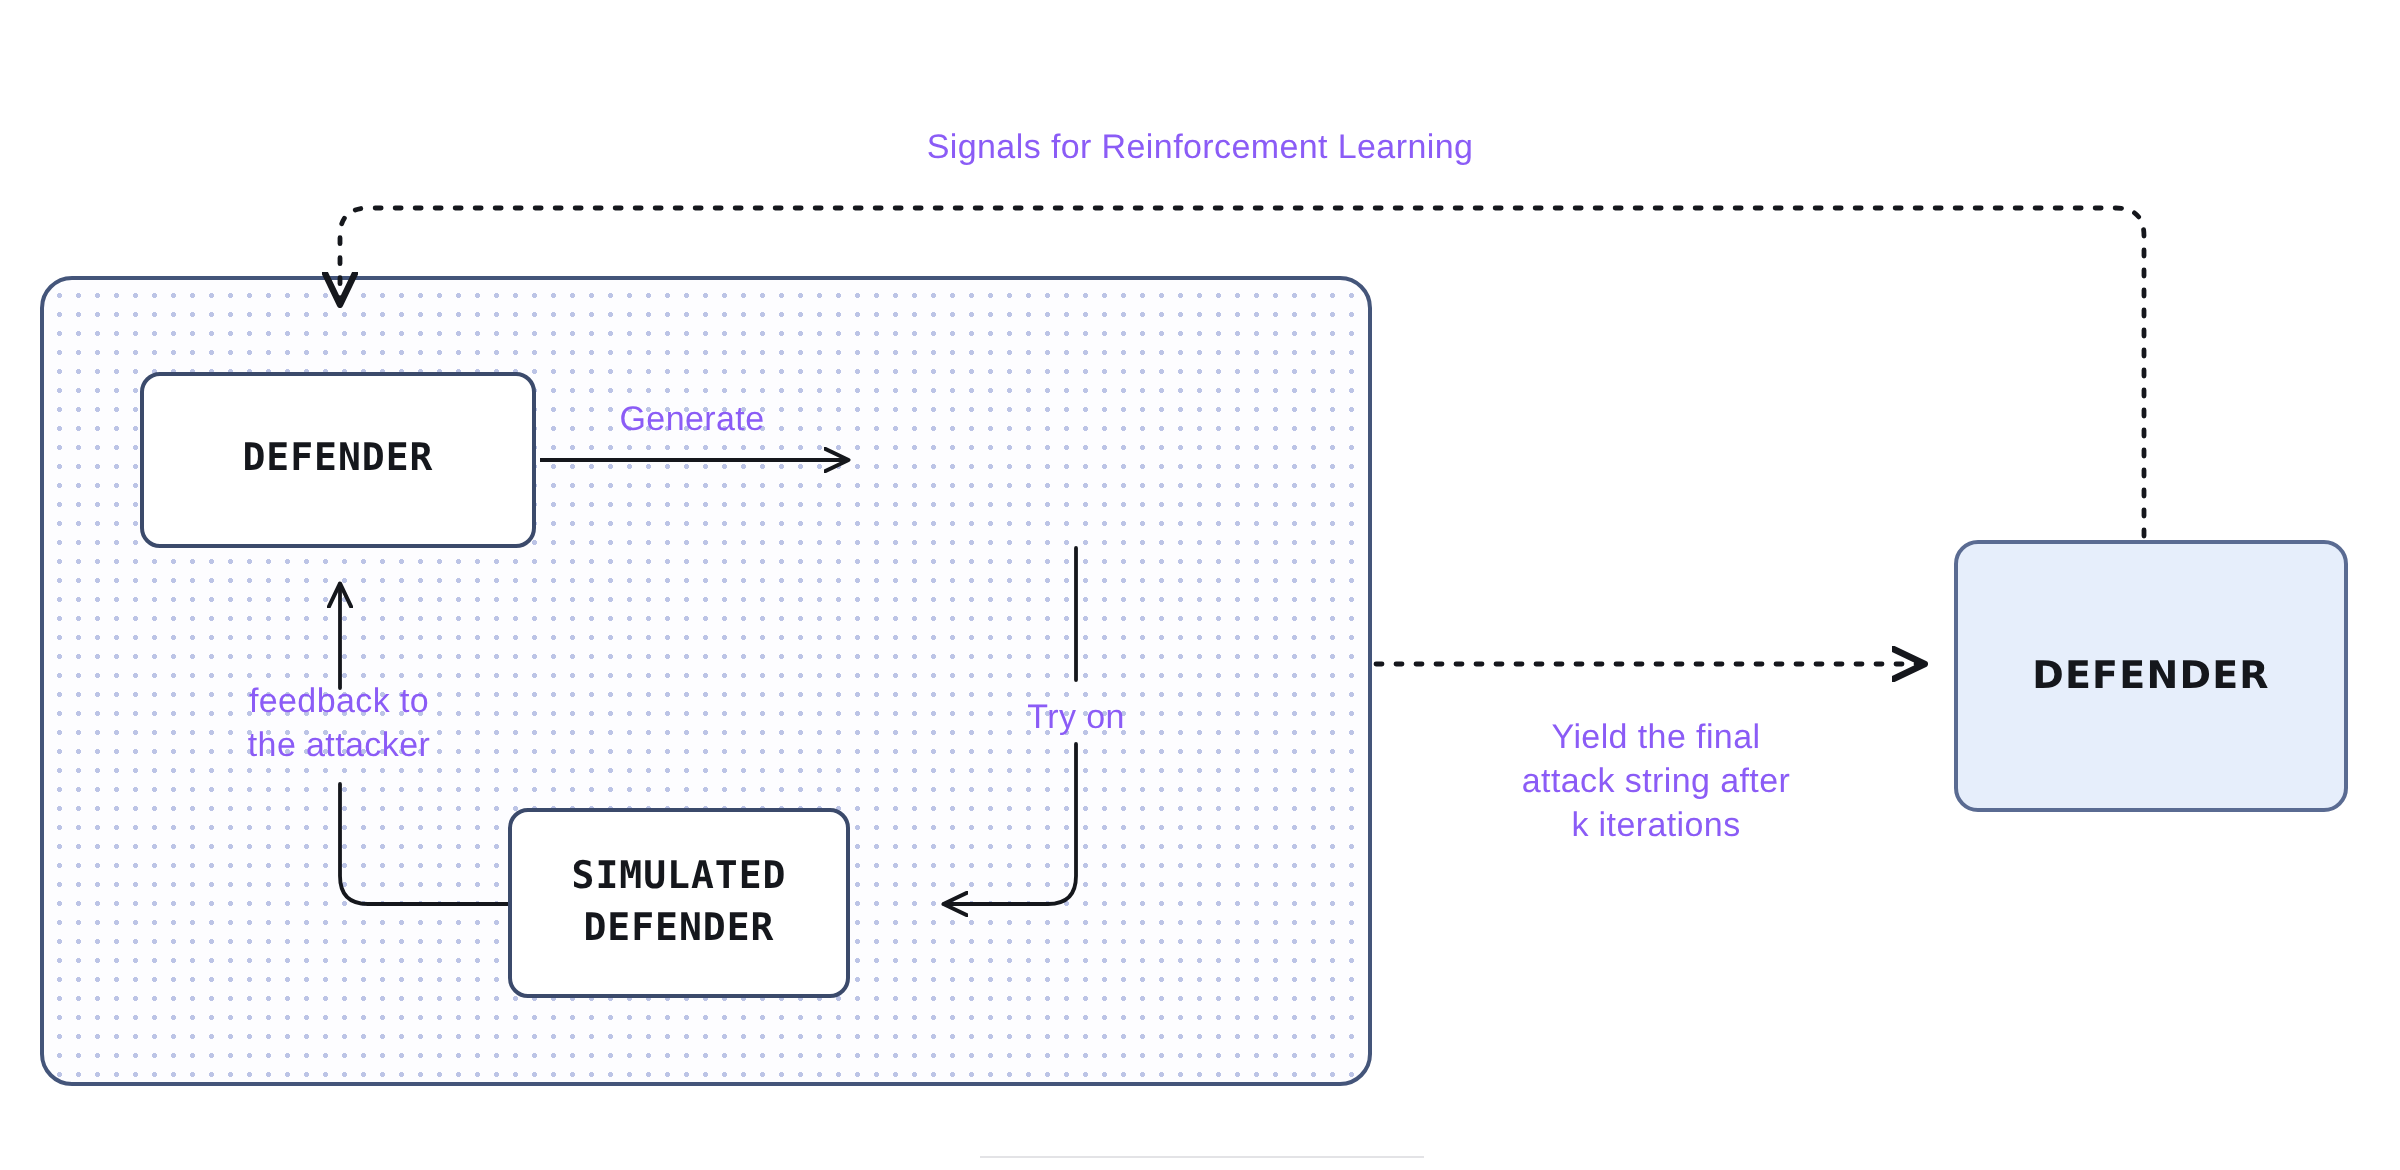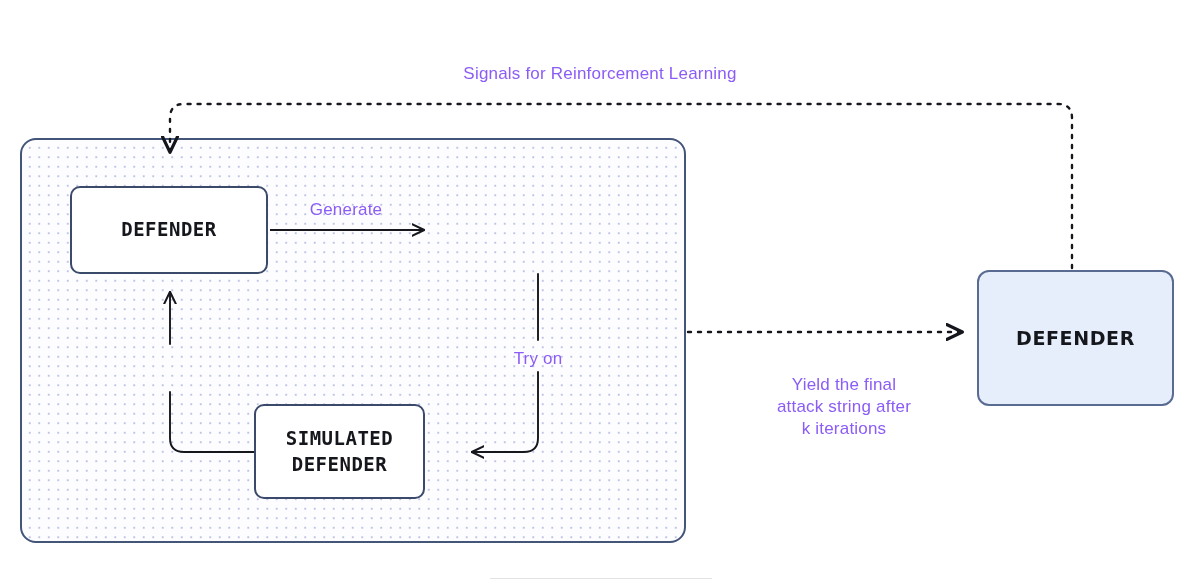--- a/index.html
+++ b/index.html
@@ -109,21 +109,23 @@
   <div class="node node-defender" style="left:977px; top:270px; width:197px; height:136px;">
     <span>DEFENDER</span>
   </div>
 
   <div class="lbl lbl-title" style="left:360px; top:63px; width:480px;">Signals for Reinforcement Learning</div>
 
   <div class="lbl lbl-edge" style="left:268px; top:199px; width:156px;">Generate</div>
 
   <div class="lbl lbl-edge" style="left:466px; top:348px; width:144px;">Try on</div>
 
+  <div class="lbl lbl-edge" style="left:73px; top:340px; width:193px;">feedback to
+the attacker</div>
 
 
-  <div class="lbl lbl-edge" style="left:716px; top:358px; width:256px;margin-top:16px;">Yield the final
+  <div class="lbl lbl-edge" style="left:700px; top:358px; width:256px;">Yield the final
 attack string after
 k iterations</div>
 
   <div id="bottom-rule"></div>
 
 </div>
 
 </body></html>

